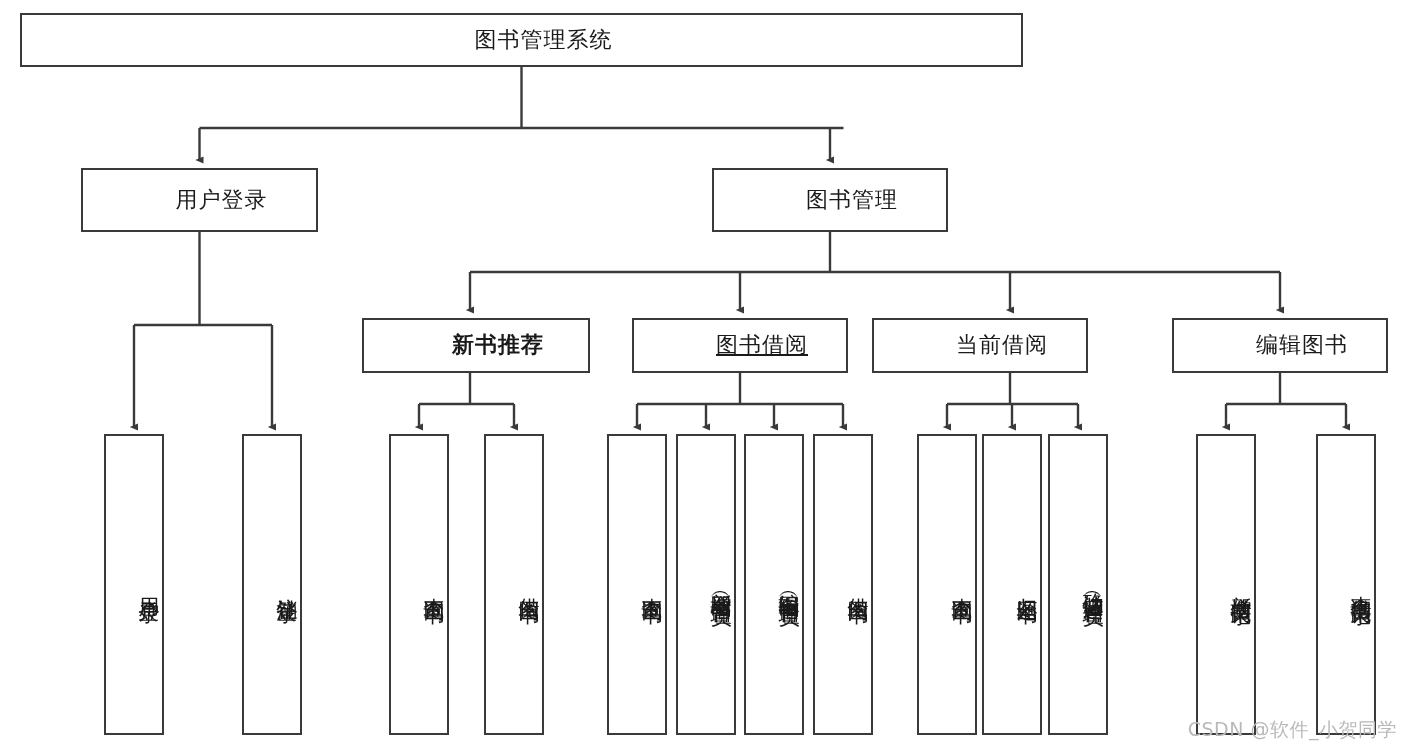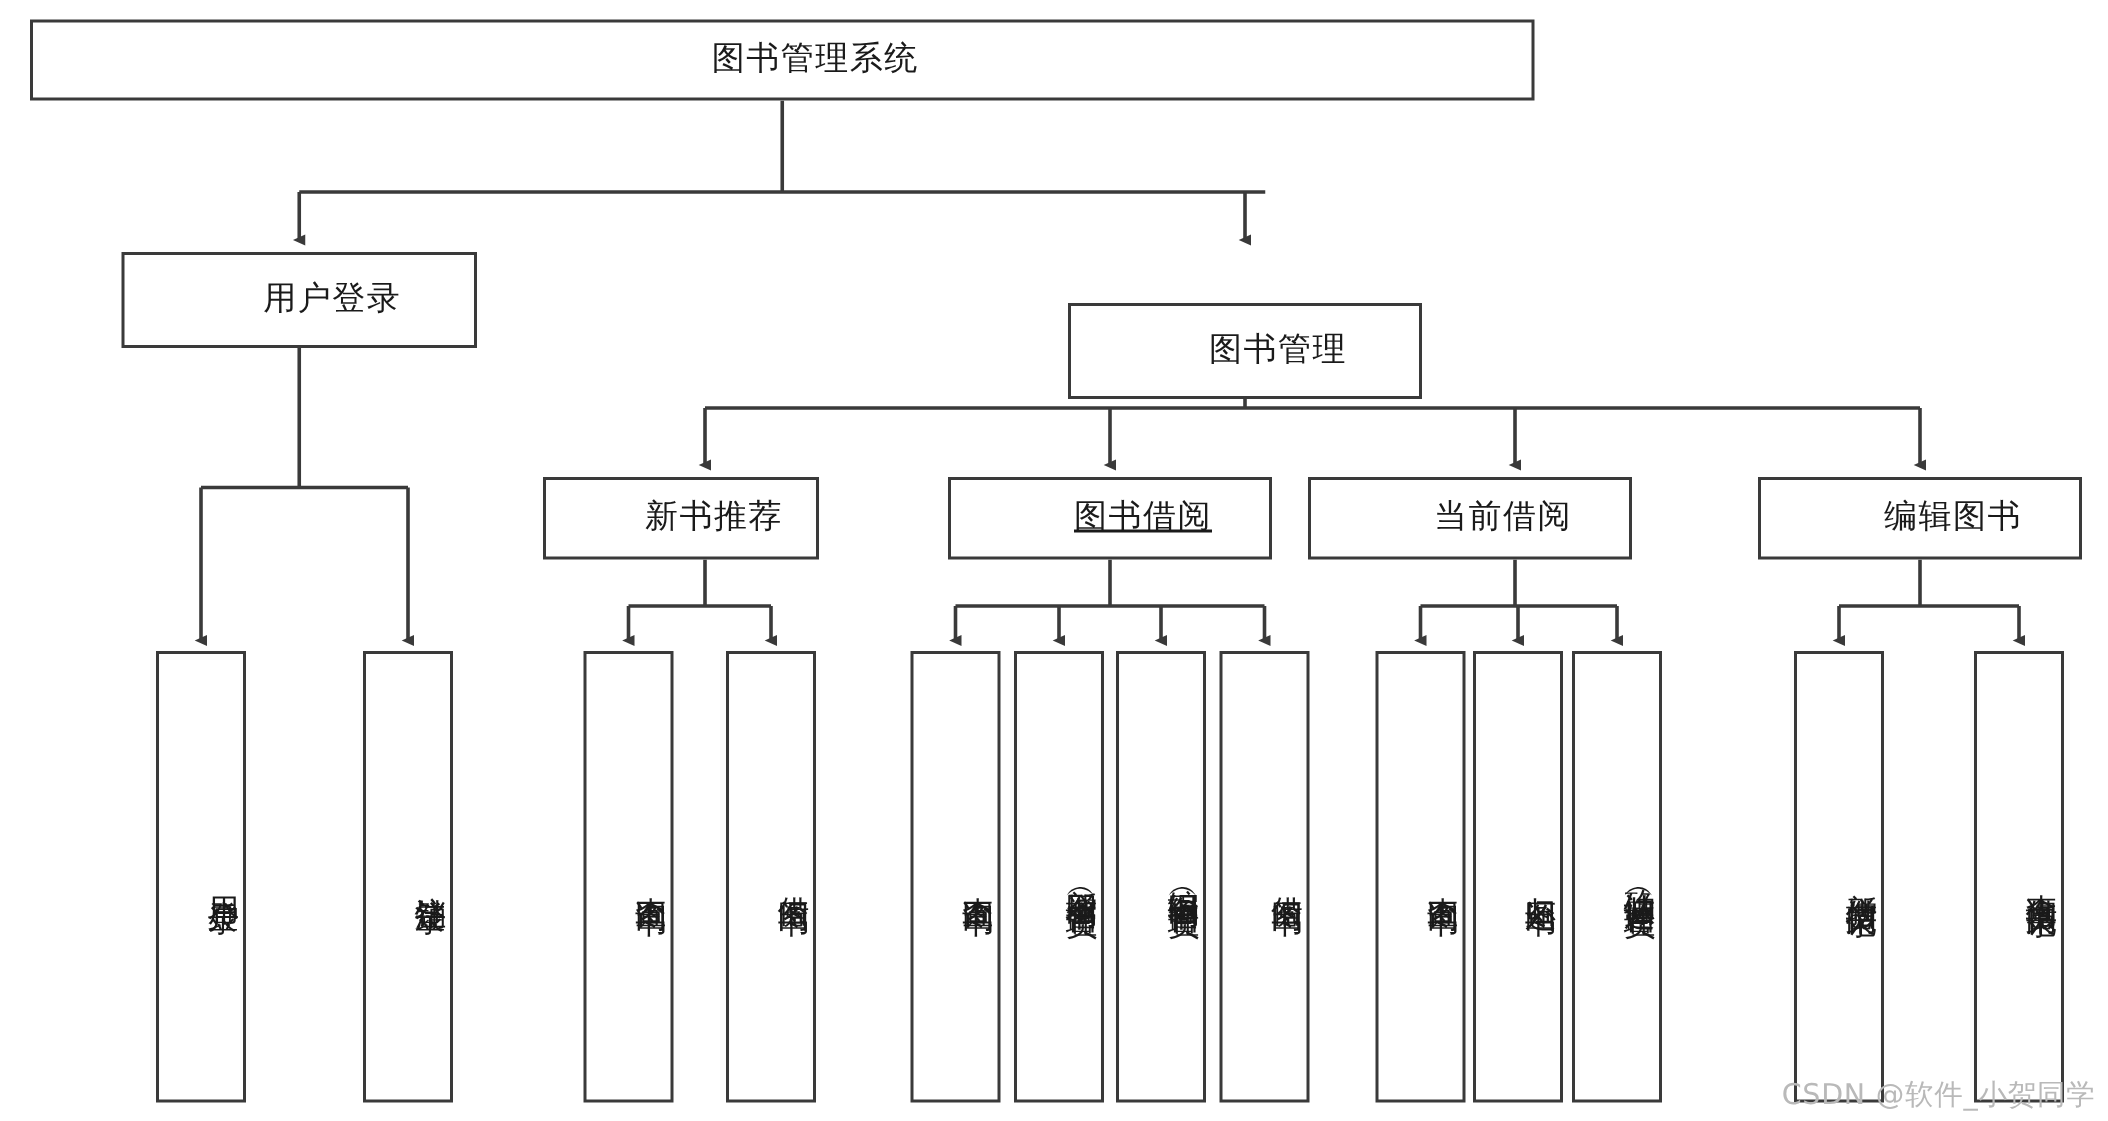--- a/index.html
+++ b/index.html
@@ -125,24 +125,24 @@
     </g>
   </svg>
 
   <div id="node-layer">
       <div class="node horiz" style="left: 20px; top: 13px; width: 1003px; height: 54px;">
         <span class="node-label">图书管理系统</span>
       </div>
       <div class="node horiz" style="left: 81px; top: 168px; width: 237px; height: 64px;">
         <span class="node-label">用户登录</span>
       </div>
-      <div class="node horiz" style="left: 712px; top: 168px; width: 236px; height: 64px; margin-top: 34px;">
+      <div class="node horiz" style="left: 712px; top: 168px; width: 236px; height: 64px;">
         <span class="node-label">图书管理</span>
       </div>
-      <div class="node horiz" style="left: 362px; top: 318px; width: 184px; height: 55px;">
+      <div class="node horiz" style="left: 362px; top: 318px; width: 228px; height: 55px; font-weight: bold;">
         <span class="node-label">新书推荐</span>
       </div>
       <div class="node horiz" style="left: 632px; top: 318px; width: 216px; height: 55px; text-decoration: underline;">
         <span class="node-label">图书借阅</span>
       </div>
       <div class="node horiz" style="left: 872px; top: 318px; width: 216px; height: 55px;">
         <span class="node-label">当前借阅</span>
       </div>
       <div class="node horiz" style="left: 1172px; top: 318px; width: 216px; height: 55px;">
         <span class="node-label">编辑图书</span>

